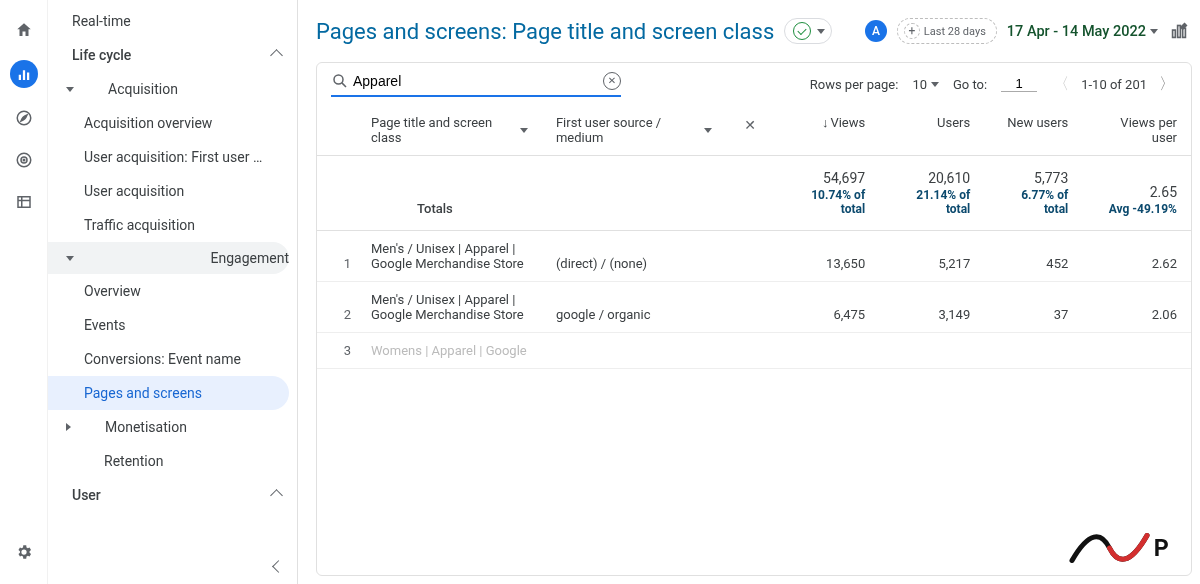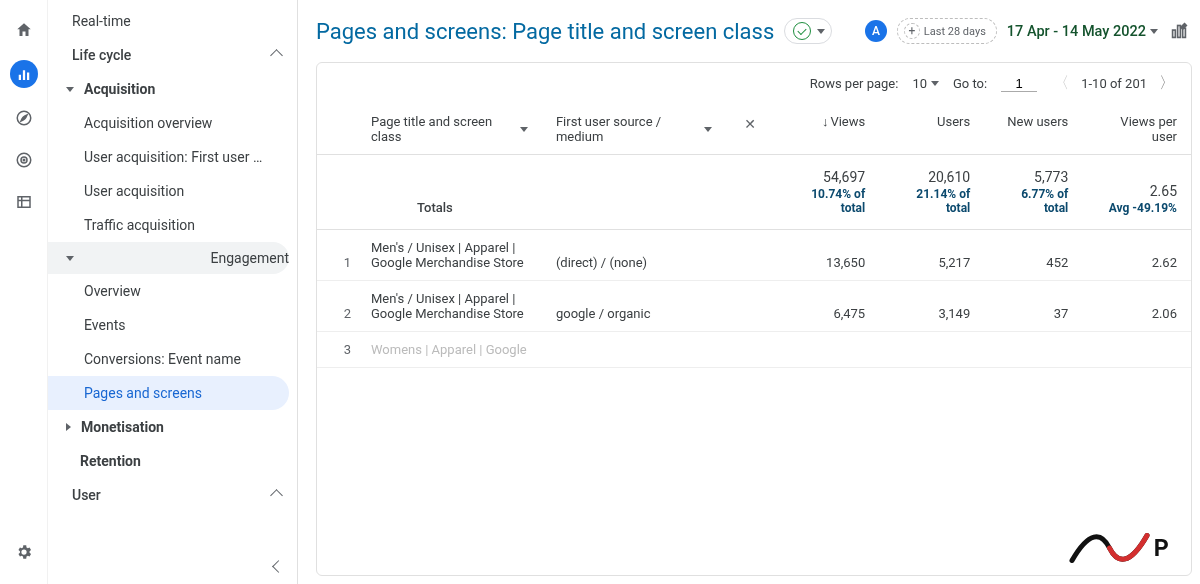--- a/index.html
+++ b/index.html
@@ -12,21 +12,21 @@
 .rail-icon { width: 24px; height: 24px; display: flex; align-items: center; justify-content: center; color: #5f6368; cursor: pointer; }
 .rail-icon.active { background: #1a73e8; color: #fff; border-radius: 50%; width: 28px; height: 28px; }
 .rail-icon svg { width: 18px; height: 18px; }
 .rail-bottom { margin-top: auto; margin-bottom: 20px; }
 
 
 .sidebar { width: 250px; border-right: 1px solid #e0e0e0; overflow-y: auto; padding-top: 4px; position: relative; }
 .side-item { padding: 9px 16px 9px 28px; font-size: 14px; color: #3c4043; cursor: pointer; display: flex; align-items: center; justify-content: space-between; }
 .side-item.top { font-weight: 400; padding-left: 24px; }
 .side-item.section { font-weight: 500; padding-left: 24px; }
-.side-item.sub { padding-left: 32px; font-weight: 700; }
+.side-item.sub { padding-left: 32px; font-weight: 400; margin-left: 24px; }
 .side-item.subsub { padding-left: 36px; font-weight: 400; }
 .side-item.rounded { border-radius: 0 20px 20px 0; margin-right: 8px; }
 .side-item.lvl-active { background: #f1f3f4; }
 .side-item.selected { background: #e8f0fe; color: #1967d2; }
 .tri { width: 0; height: 0; border-style: solid; display: inline-block; }
 .tri.right { border-width: 4px 0 4px 5px; border-color: transparent transparent transparent #5f6368; }
 .tri.down { border-width: 5px 4px 0 4px; border-color: #5f6368 transparent transparent transparent; }
 .chev-up::before { content: ''; display: inline-block; width: 8px; height: 8px; border-left: 1.5px solid #5f6368; border-top: 1.5px solid #5f6368; transform: rotate(45deg); margin-top: 4px; }
 .chev-left::before { content: ''; display: inline-block; width: 8px; height: 8px; border-left: 1.5px solid #5f6368; border-top: 1.5px solid #5f6368; transform: rotate(-45deg); }
 .sub-row { display: flex; align-items: center; gap: 10px; padding-left: 18px; }
@@ -192,20 +192,28 @@
             <rect x="16" y="9" width="3" height="10"></rect>
             <path d="M18 4l2 2-4 4-2-2z" fill="currentColor"></path>
           </svg>
         </div>
     </div>
 
     <div class="card-wrap">
       <div class="card">
 
         <div class="toolbar">
+          <div class="search-wrap">
+            <svg width="18" height="18" viewBox="0 0 24 24" fill="none" stroke="#5f6368" stroke-width="2">
+                <circle cx="10" cy="10" r="6"></circle>
+                <line x1="20" y1="20" x2="14.5" y2="14.5"></line>
+              </svg>
+            <input type="text" value="Apparel" style="">
+            <span class="clear-btn"></span>
+          </div>
           <div class="tool-right">
             <span>Rows per page:</span>
             <span class="select-like">
               <span>10</span>
               <span class="tri down"></span>
             </span>
             <span>Go to:</span>
             <input class="num-input" value="1" style="">
             <div class="page-nav">
               <span class="nav-arrow dis">〈</span>

